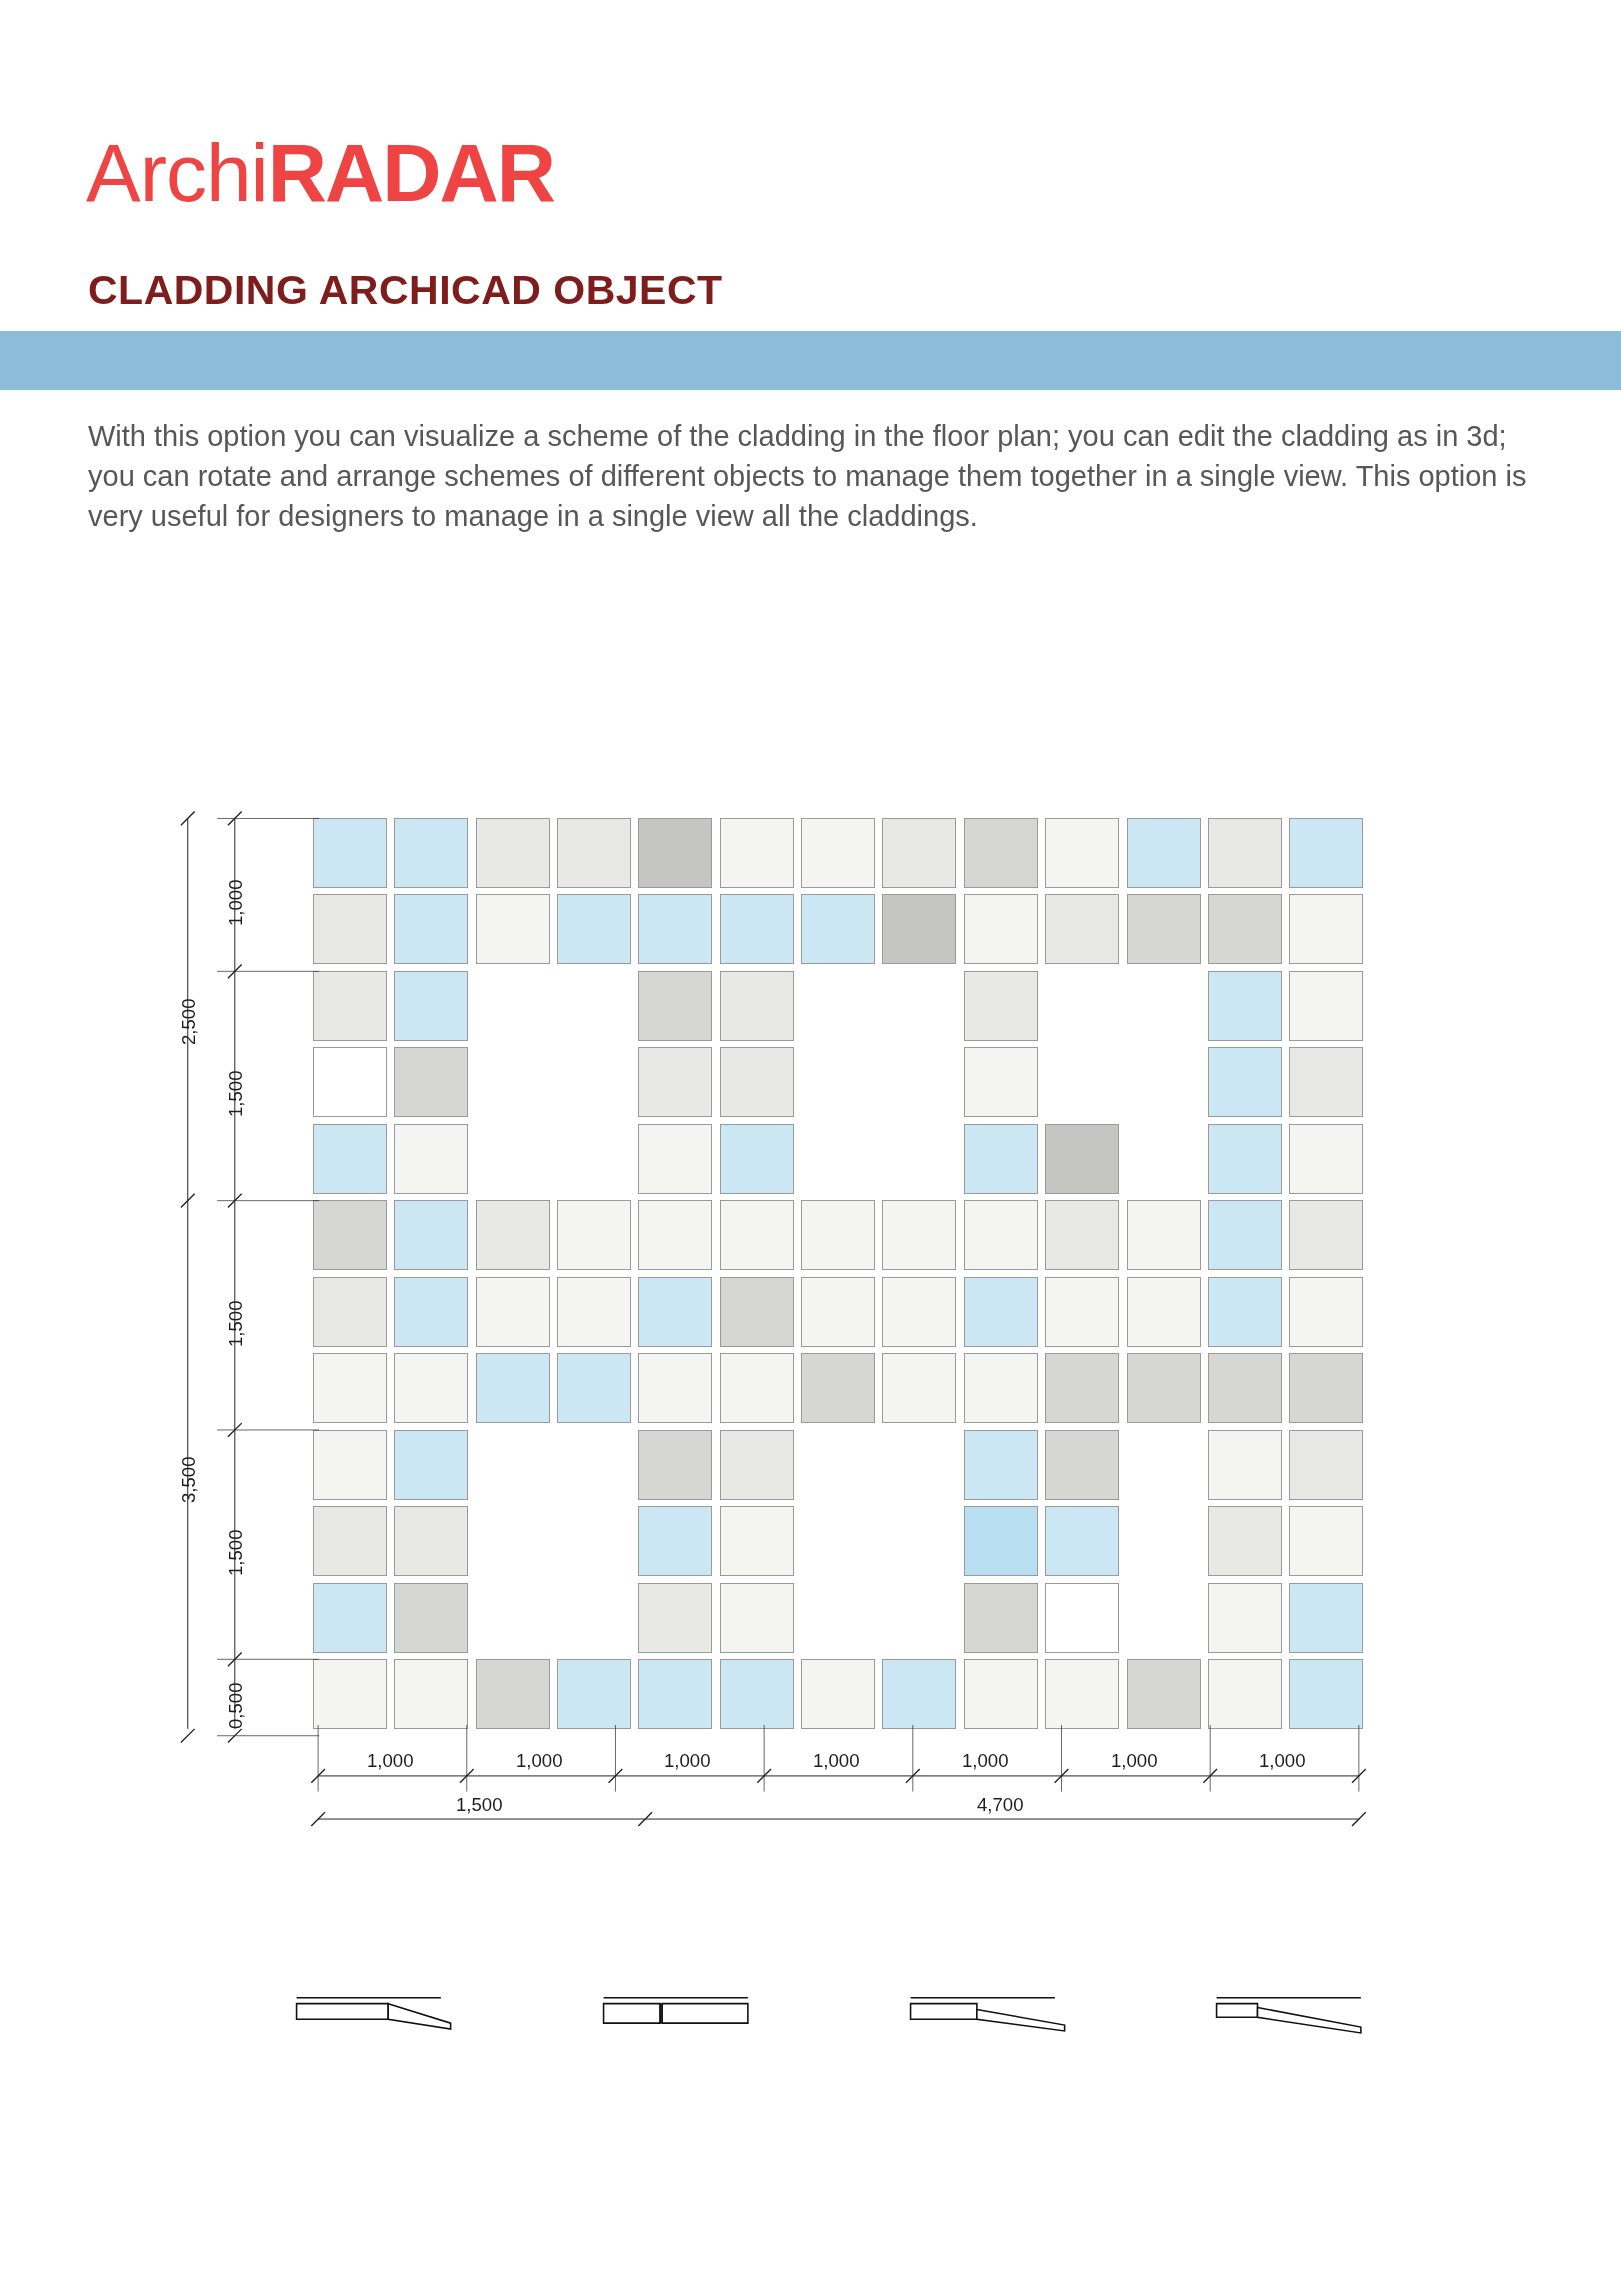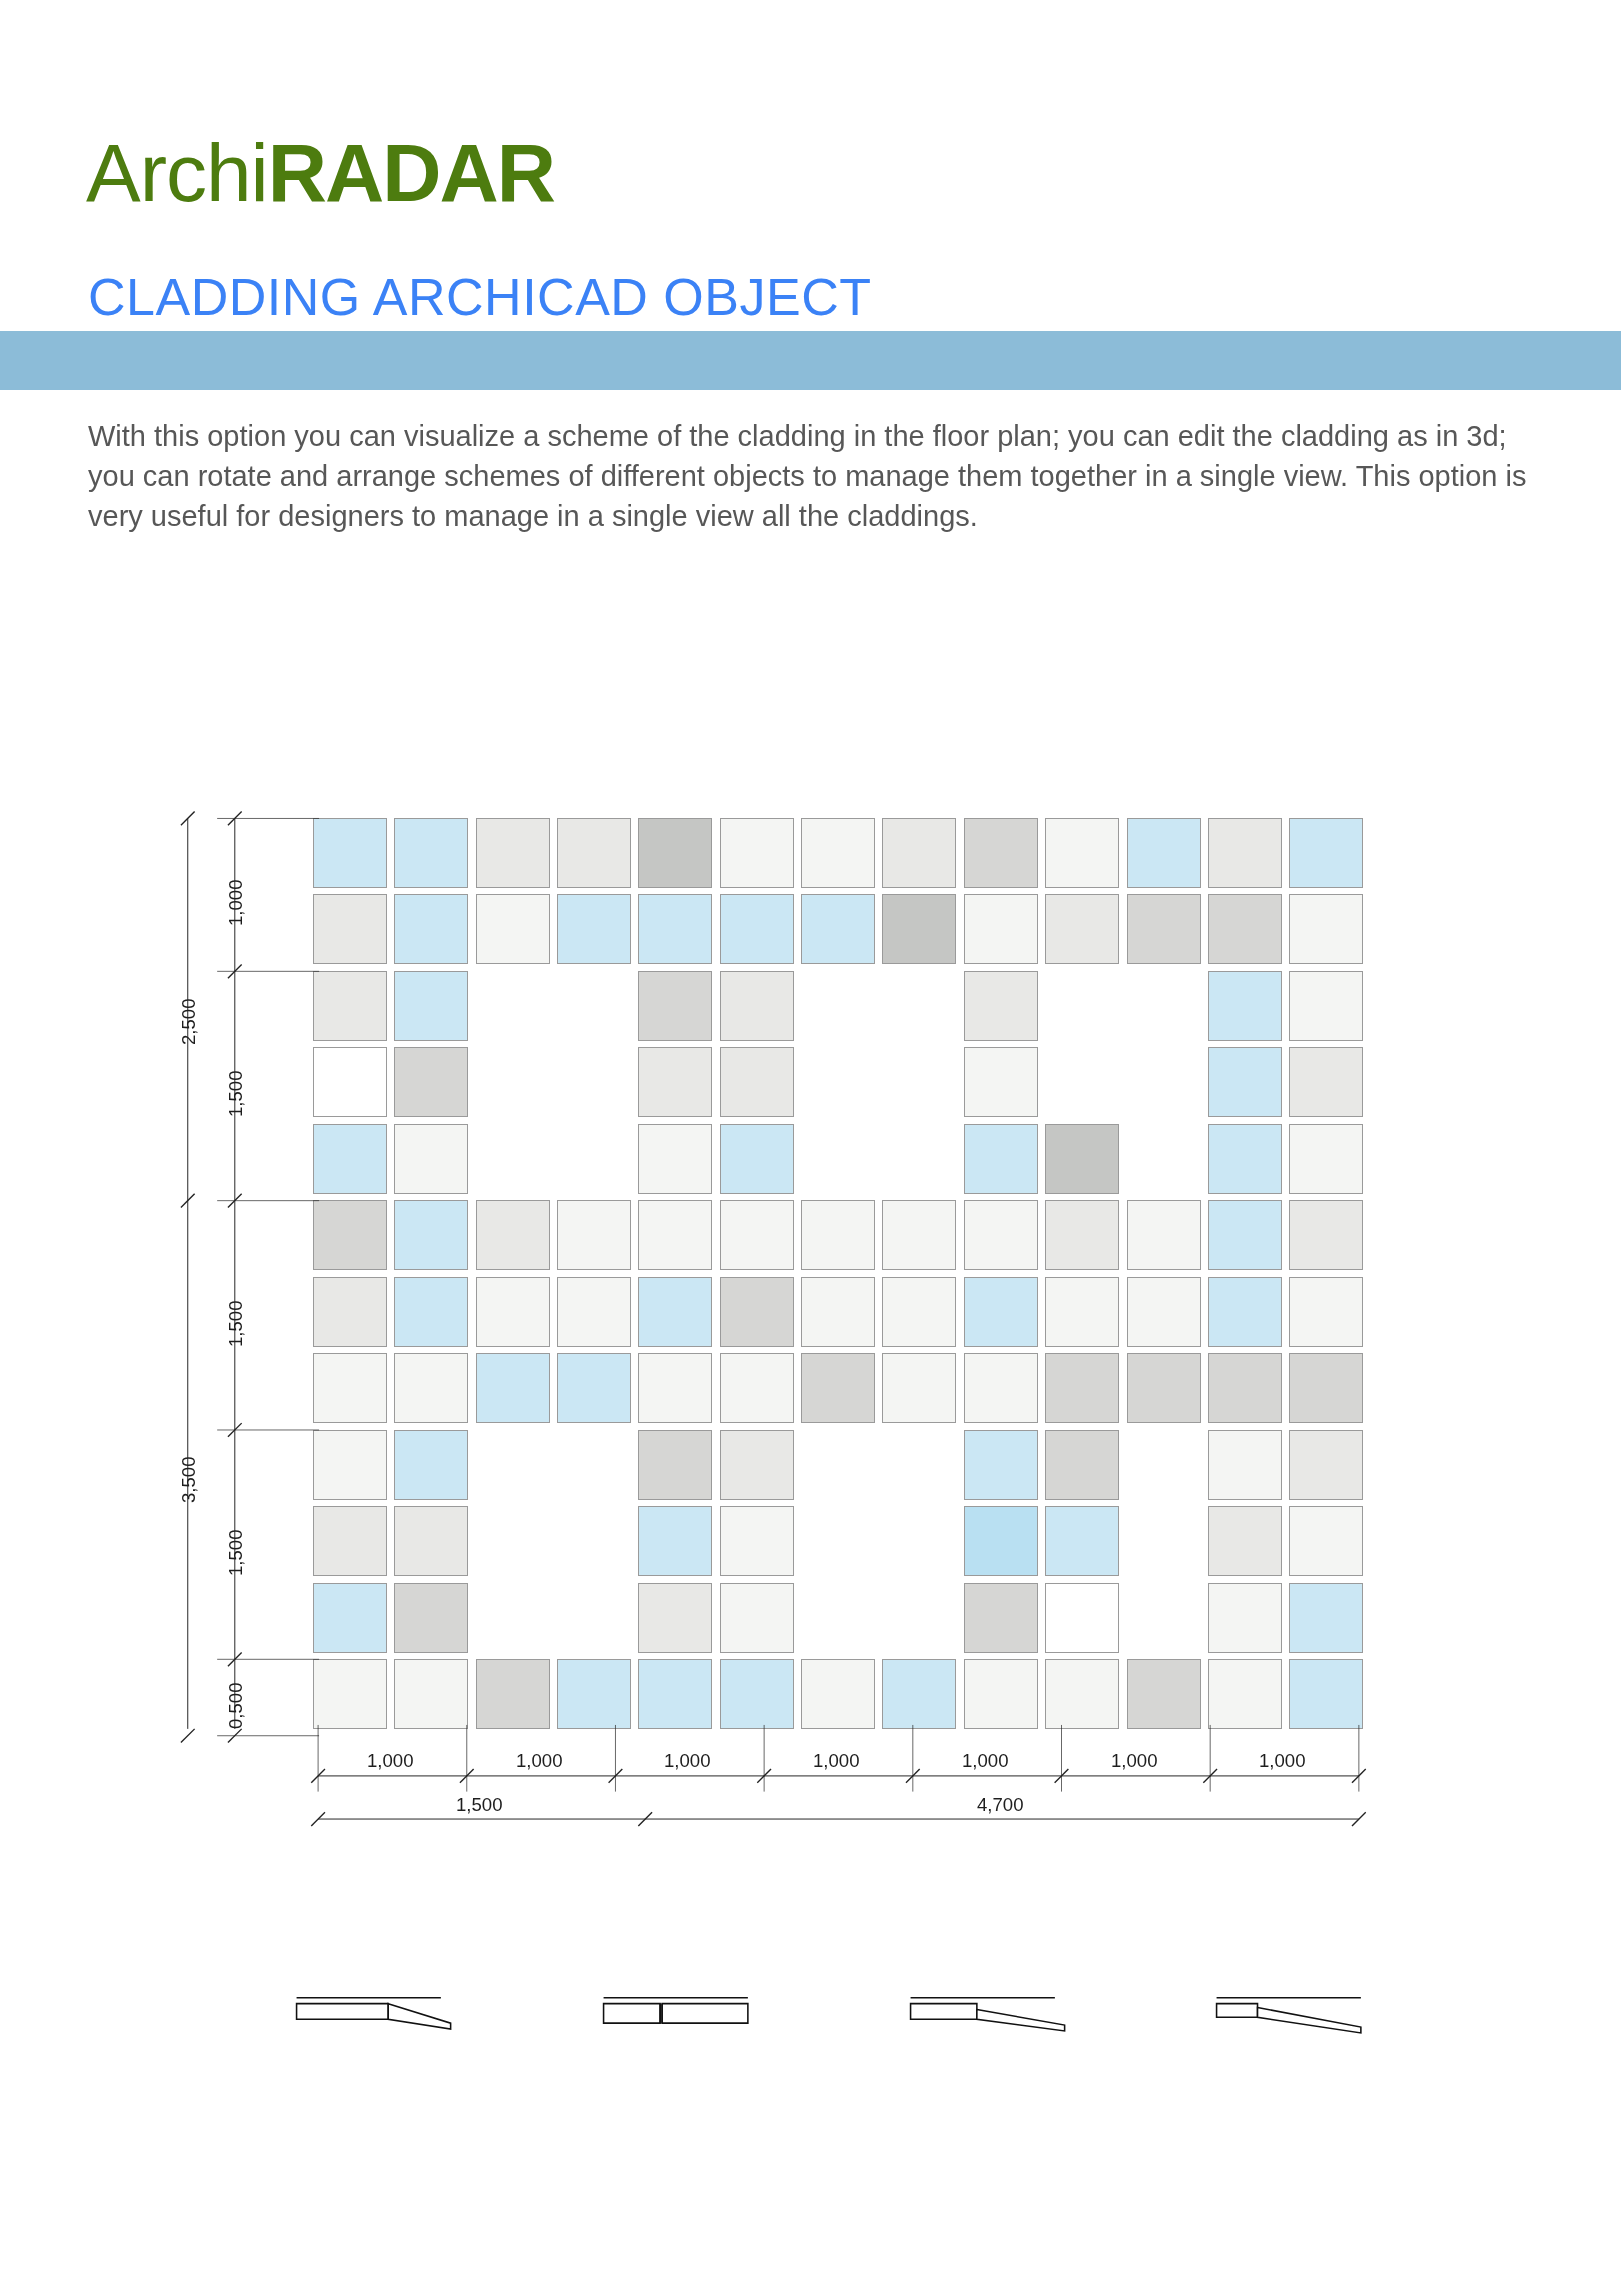--- a/index.html
+++ b/index.html
@@ -25,39 +25,39 @@
   }
 
   .logo {
     position: absolute;
     left: 86px;
     top: 132px;
     font-size: 82px;
     letter-spacing: -1px;
     white-space: nowrap;
     line-height: 1;
-    color: #4d7c0f;
+    color: #ef4444;
   }
   .logo .archi {
     font-weight: 300;
     font-family: "Liberation Sans", sans-serif;
   }
   .logo .radar {
     font-weight: 700;
     letter-spacing: -2px;
   }
 
   .subtitle {
     position: absolute;
     left: 88px;
     top: 267px;
-    font-size: 52px;
-    font-weight: 400;
+    font-size: 41px;
+    font-weight: 700;
     letter-spacing: 0.5px;
-    color: #3b82f6;
+    color: #7f1d1d;
     white-space: nowrap;
   }
 
   .band {
     position: absolute;
     left: 0;
     top: 331px;
     width: 1621px;
     height: 59px;
     background: #8cbcd8;

